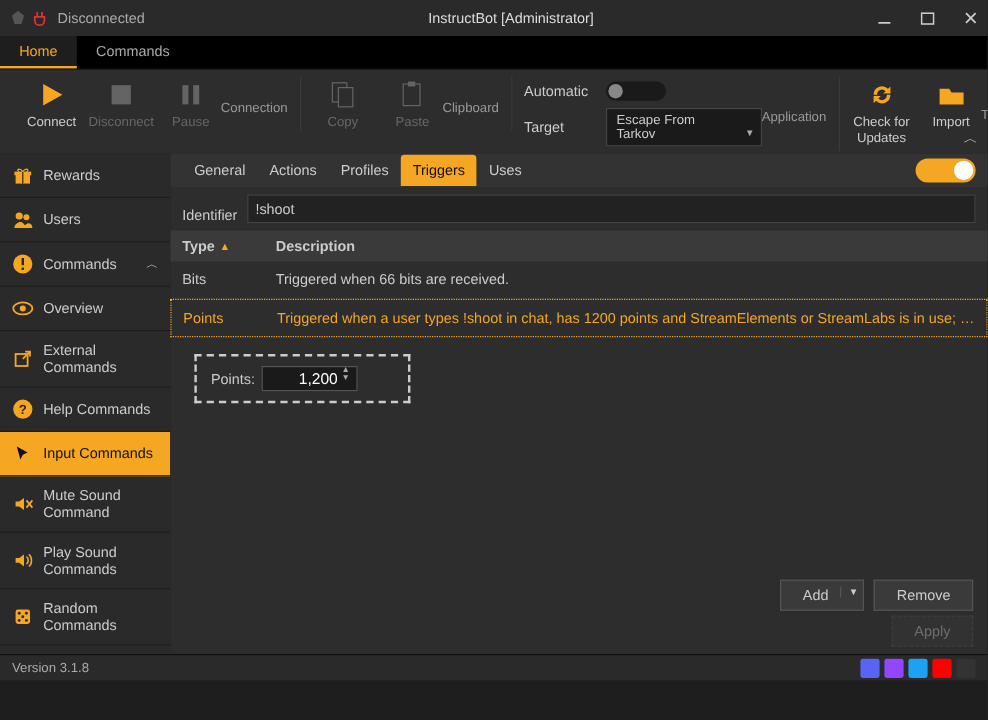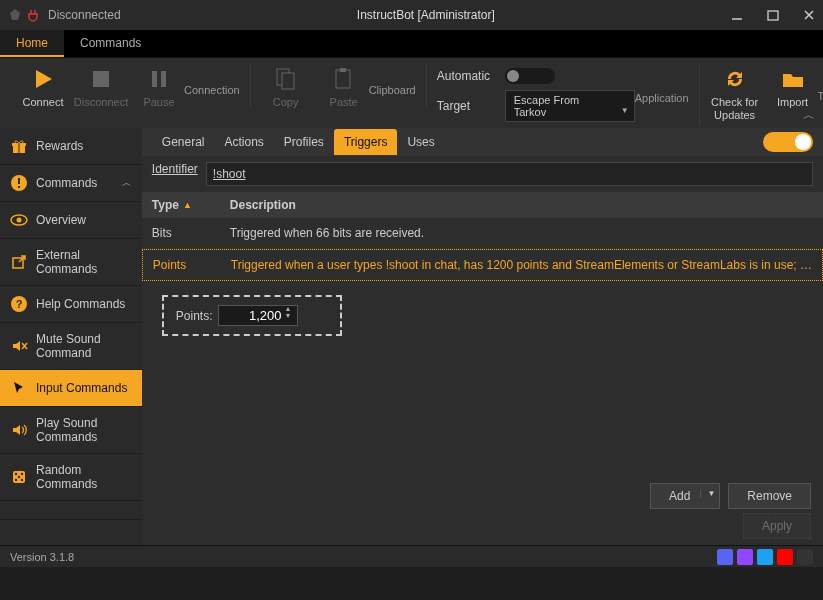--- a/index.html
+++ b/index.html
@@ -45,21 +45,21 @@
 .sb-label { flex:1; font-size:12px; }
 .sb-chev { font-size:10px; }
 
 .content { flex:1; background:#2d2d2d; display:flex; flex-direction:column; position:relative; }
 .tabs-row { display:flex; align-items:center; padding:0 10px; height:28px; background:#333; }
 .ctab { padding:6px 10px; color:#ccc; cursor:pointer; font-size:12px; }
 .ctab.active { background:#f5a623; color:#111; border-radius:3px 3px 0 0; }
 .switch { width:50px; height:20px; background:#f5a623; border-radius:10px; position:relative; margin-left:auto; }
 .switch::after { content:''; position:absolute; right:2px; top:2px; width:16px; height:16px; background:#fff; border-radius:50%; }
 
-.id-row { display:flex; align-items:flex-start; padding:6px 10px; gap:8px;text-decoration:underline; }
+.id-row { display:flex; align-items:flex-end; padding:6px 10px; gap:8px; }
 .id-row input { flex:1; background:#222; border:1px solid #444; padding:4px 6px; color:#ccc; font-size:12px; }
 
 .thead { display:flex; background:#3a3a3a; padding:6px 10px; font-weight:600; font-size:12px; }
 .col-type { width:78px; display:flex; align-items:center; gap:4px; }
 .col-desc { flex:1; }
 .sort-ind { color:#f5a623; font-size:9px; }
 
 .trow { display:flex; padding:8px 10px; font-size:12px; border-bottom:1px solid #333; }
 .trow.sel { border:1px dotted #f5a623; color:#f5a623; }
 .trow .col-desc { white-space:nowrap; overflow:hidden; text-overflow:ellipsis; }
@@ -228,20 +228,30 @@
         <span class="sb-icon">
           <svg width="18" height="18">
             <rect x="3" y="8" width="12" height="8" fill="#f5a623"></rect>
             <rect x="2" y="6" width="14" height="3" fill="#f5a623"></rect>
             <line x1="9" y1="6" x2="9" y2="16" stroke="#2a2a2a"></line>
             <path d="M9 6c-3-4-6-1-3 0M9 6c3-4 6-1 3 0" stroke="#f5a623" fill="none"></path>
           </svg>
         </span>
         <span class="sb-label">Rewards</span>
       </div>
+      <div class="sb-item sub">
+        <span class="sb-icon">
+          <svg width="18" height="18">
+            <circle cx="6" cy="6" r="3" fill="#f5a623"></circle>
+            <circle cx="12" cy="7" r="2.5" fill="#f5a623"></circle>
+            <path d="M2 16c0-3 3-5 5-5s4 2 4 5M10 16c0-2 2-4 4-4s3 2 3 4" fill="#f5a623"></path>
+          </svg>
+        </span>
+        <span class="sb-label">Users</span>
+      </div>
       <div class="sb-item header">
         <span class="sb-icon">
           <svg width="18" height="18">
             <circle cx="9" cy="9" r="8" fill="#f5a623"></circle>
             <rect x="8" y="4" width="2" height="6" fill="#2a2a2a"></rect>
             <rect x="8" y="12" width="2" height="2" fill="#2a2a2a"></rect>
           </svg>
         </span>
         <span class="sb-label">Commands</span>
         <span class="sb-chev">︿</span>
@@ -266,36 +276,36 @@
       </div>
       <div class="sb-item sub">
         <span class="sb-icon">
           <svg width="18" height="18">
             <circle cx="9" cy="9" r="8" fill="#f5a623"></circle>
             <text x="9" y="13" text-anchor="middle" fill="#2a2a2a" font-size="11" font-weight="bold">?</text>
           </svg>
         </span>
         <span class="sb-label">Help Commands</span>
       </div>
+      <div class="sb-item selected sub">
+        <span class="sb-icon">
+          <svg width="18" height="18">
+            <path d="M4 3l3 11 2-4 4-2z" fill="#111"></path>
+          </svg>
+        </span>
+        <span class="sb-label">Input Commands</span>
+      </div>
       <div class="sb-item sub">
         <span class="sb-icon">
           <svg width="18" height="18">
             <path d="M3 7h3l4-3v10l-4-3H3z" fill="#f5a623"></path>
             <path d="M12 6l5 6M17 6l-5 6" stroke="#f5a623" stroke-width="1.5"></path>
           </svg>
         </span>
         <span class="sb-label">Mute Sound Command</span>
-      </div>
-      <div class="sb-item selected sub">
-        <span class="sb-icon">
-          <svg width="18" height="18">
-            <path d="M4 3l3 11 2-4 4-2z" fill="#111"></path>
-          </svg>
-        </span>
-        <span class="sb-label">Input Commands</span>
       </div>
       <div class="sb-item sub">
         <span class="sb-icon">
           <svg width="18" height="18">
             <path d="M3 7h3l4-3v10l-4-3H3z" fill="#f5a623"></path>
             <path d="M12 6c2 1 2 5 0 6M14 4c3 2 3 8 0 10" stroke="#f5a623" fill="none" stroke-width="1.3"></path>
           </svg>
         </span>
         <span class="sb-label">Play Sound Commands</span>
       </div>

